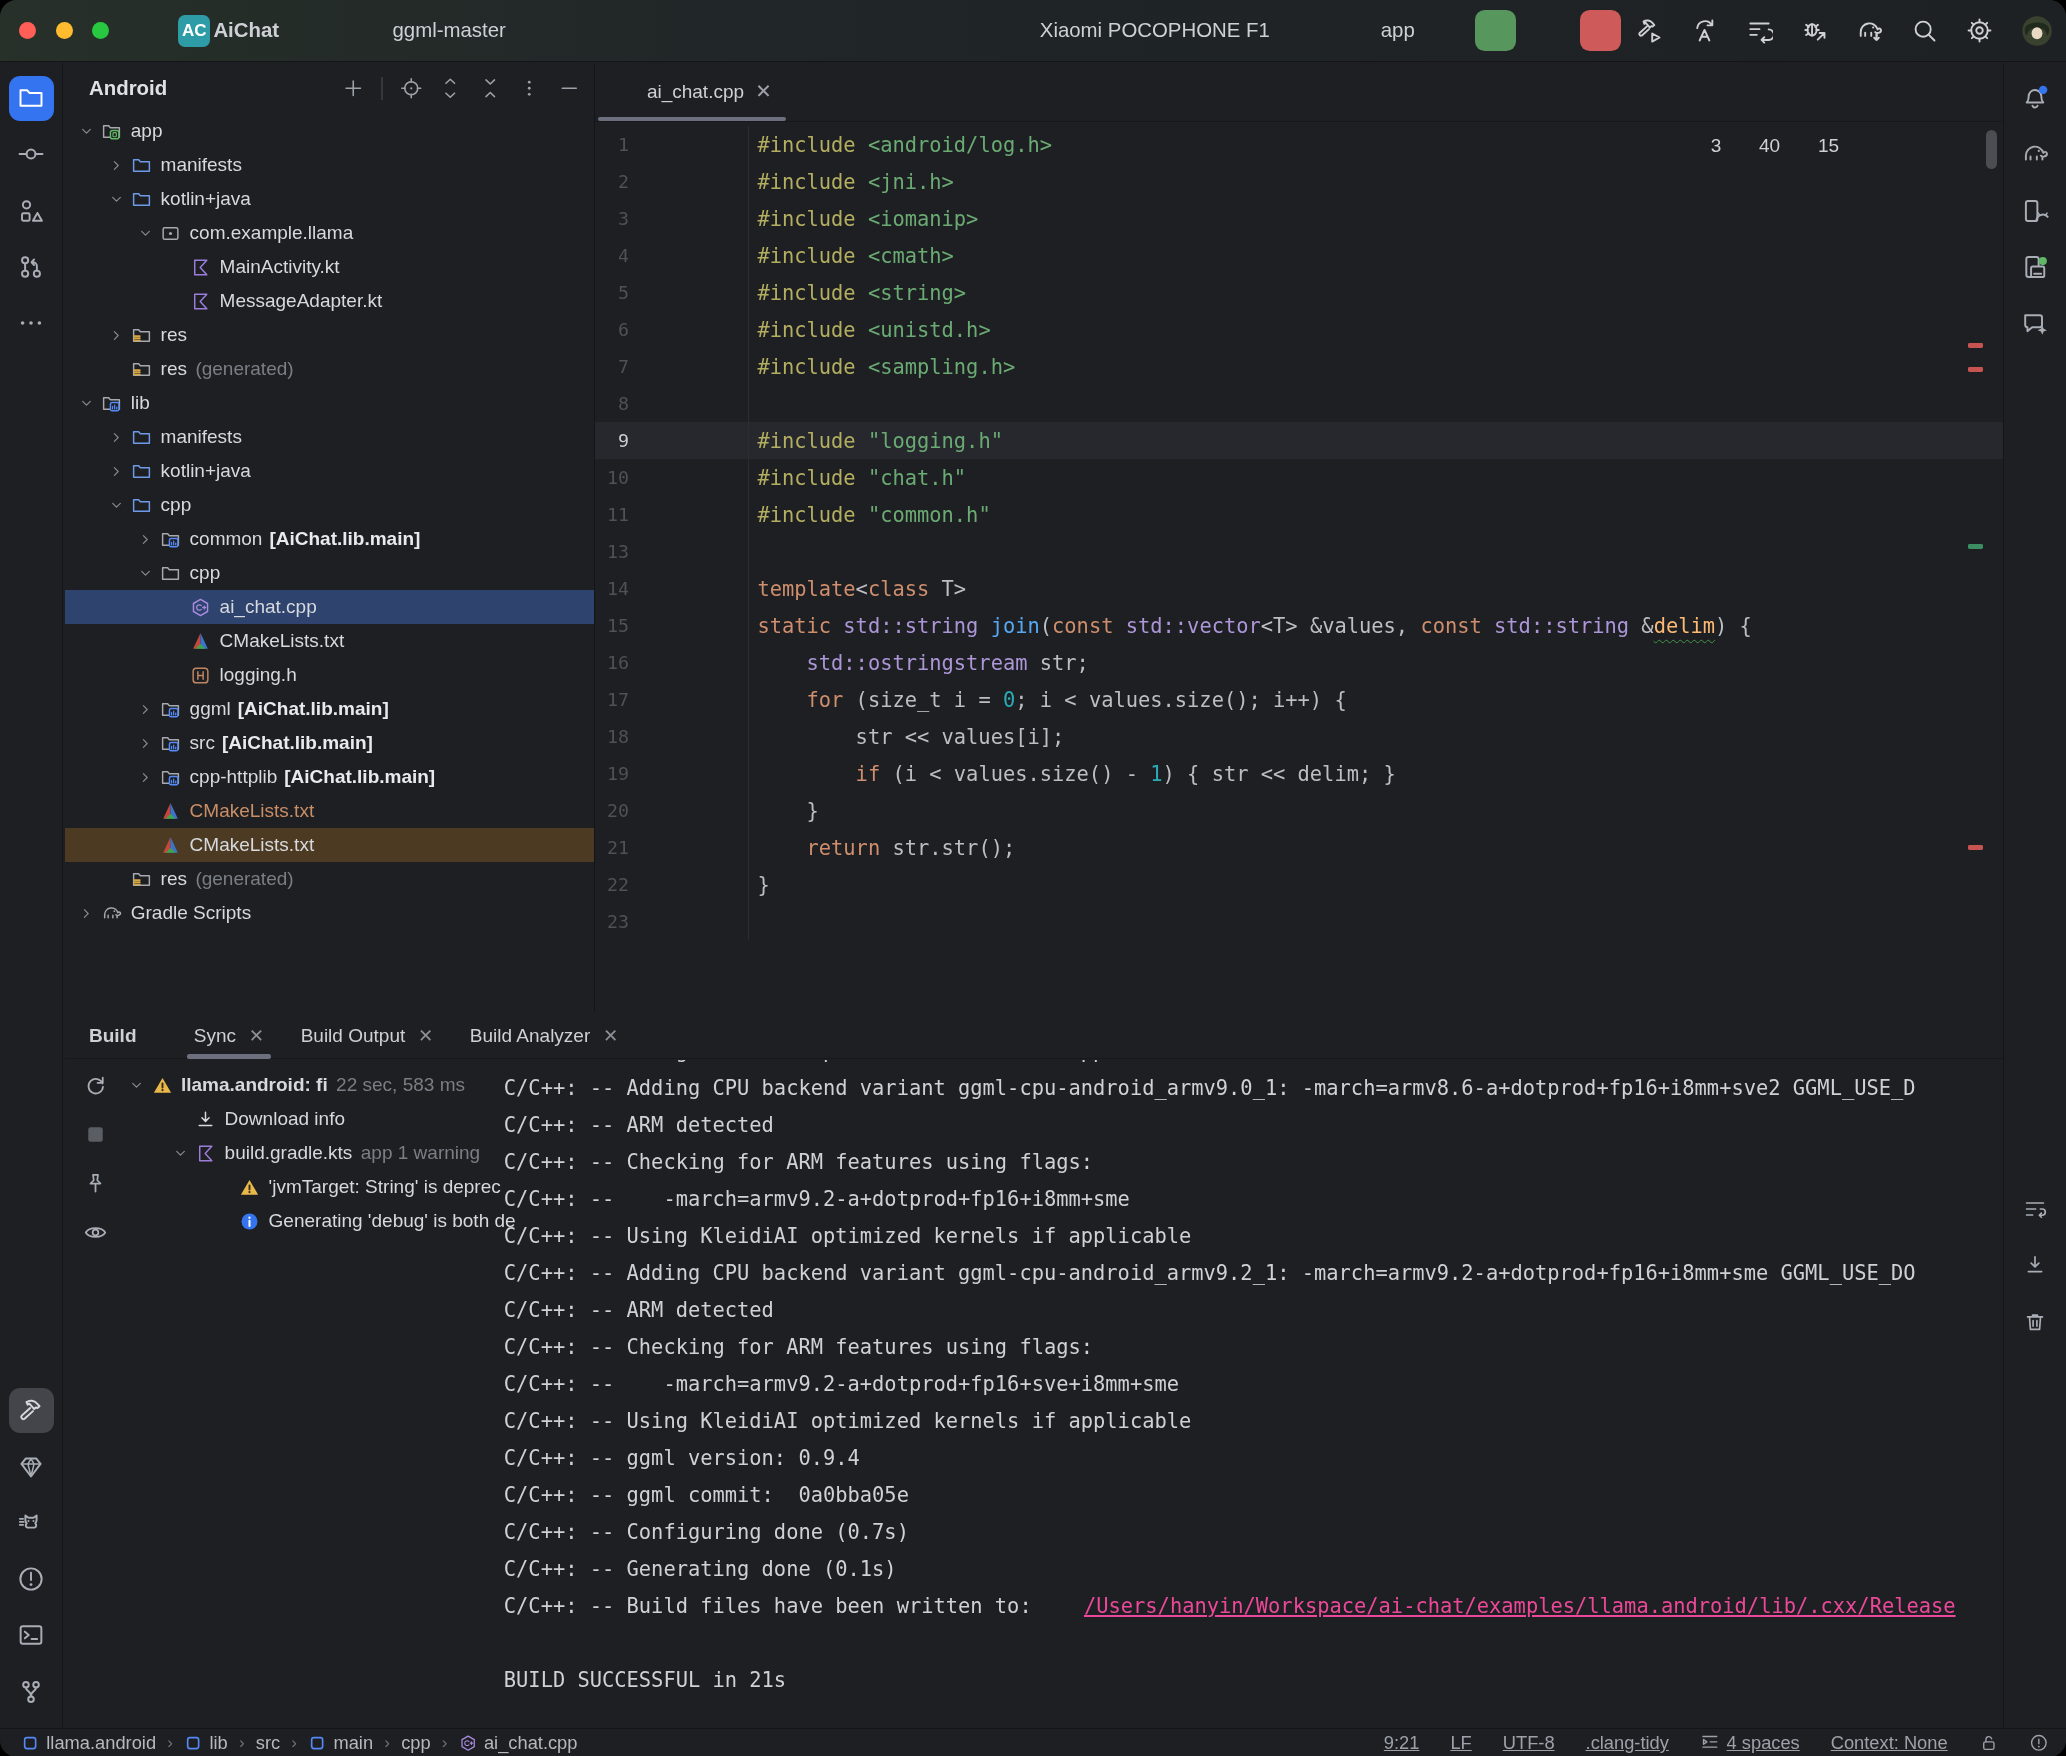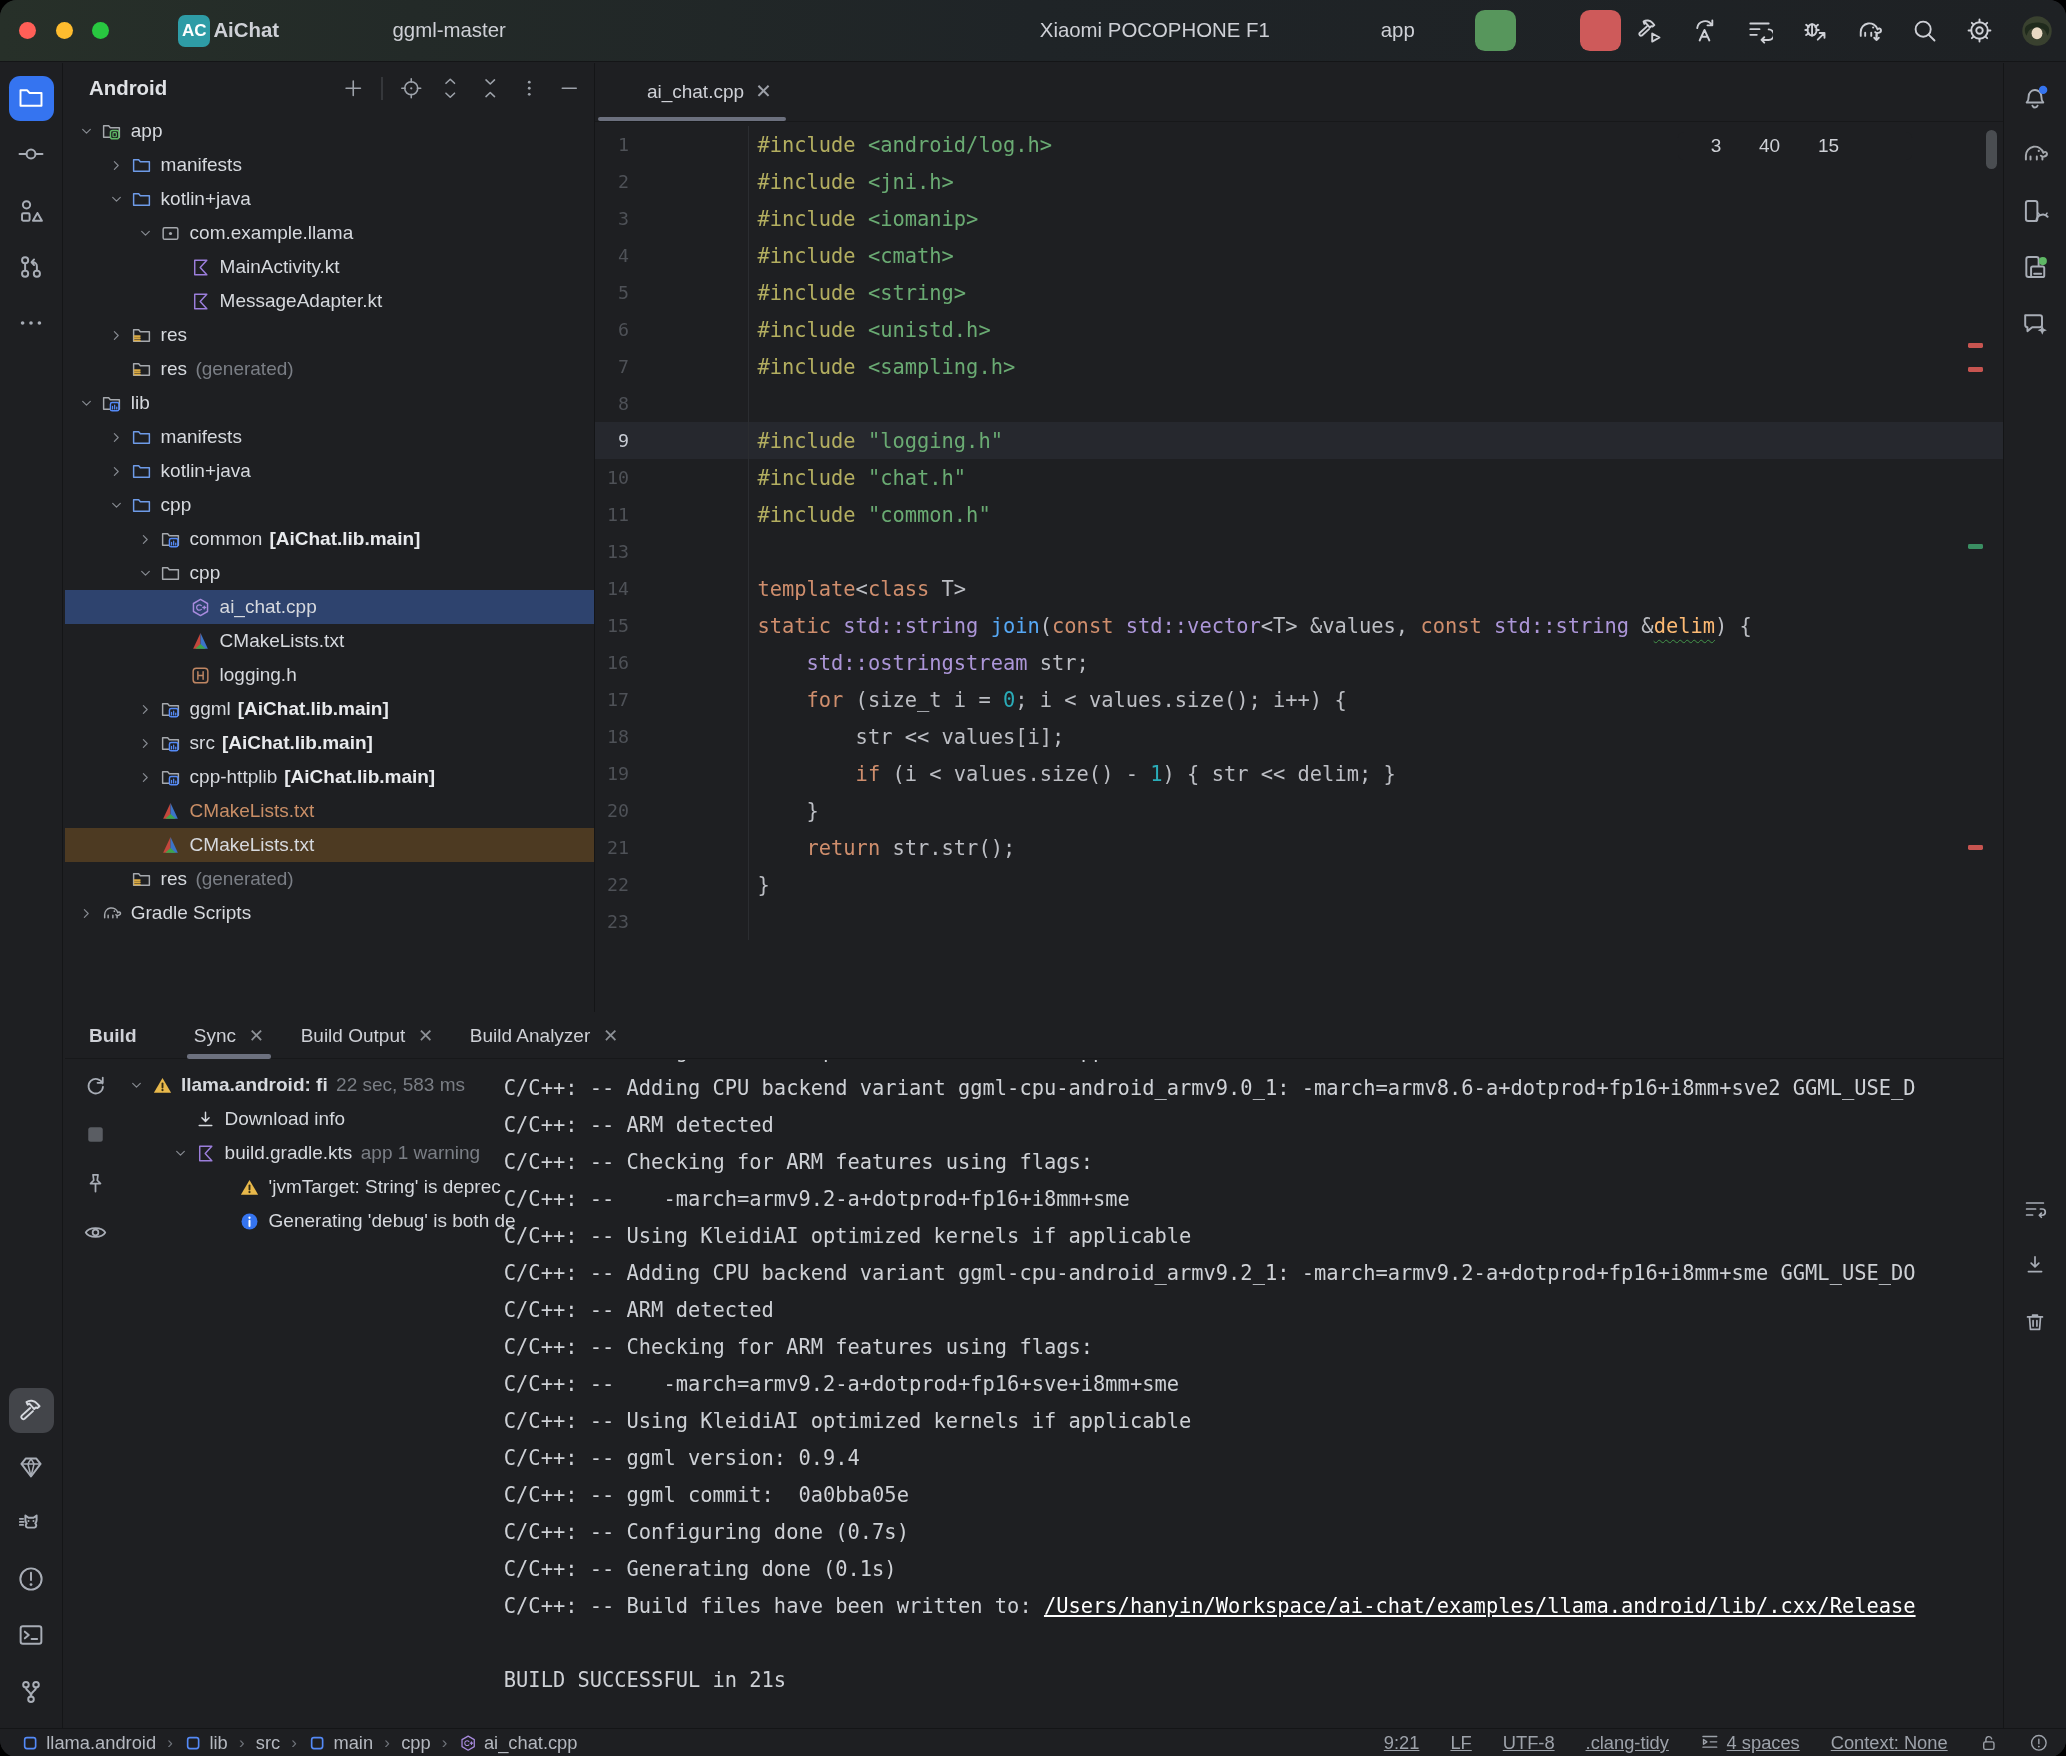--- a/index.html
+++ b/index.html
@@ -88,21 +88,21 @@
   .btab .x { color:#8C9096; font-size:18.3px; }
   .btab.sel::after { content:""; position:absolute; left:11.2px; right:11.2px; bottom:0; height:4.2px; border-radius:2.1px; background:#6C707E; }
   .bp-body { position:absolute; top:46px; left:0; right:0; bottom:0; overflow:hidden; }
   .bp-toolcol { position:absolute; left:0; top:0; bottom:0; width:60px; display:flex; flex-direction:column; align-items:center; padding-top:12.7px; gap:24px; color:#A8ADB6; }
   .bp-toolcol .icon { width:25px; height:25px; }
   .bp-tree { position:absolute; left:60px; top:0; width:408px; bottom:0; padding-top:8.4px; font-size:19px; color:#D6D9DE; overflow:hidden; }
   .bp-tree .trow .ticon { width:21px; height:21px; }
   .console { position:absolute; left:429px; right:7px; top:0; bottom:0; overflow:hidden; }
   .kwrap { margin-top:-28px; }
   .kline { height:37px; display:flex; align-items:center; font-family:"DejaVu Sans Mono",monospace; font-size:20.4px; color:#CED1D6; white-space:pre; padding-left:9.8px; }
-  .kline a { color:#ffffff; text-decoration:underline; }
+  .kline a { color:#ec4899; text-decoration:underline;margin-left:40px; }
 
   
   .statusbar { position:absolute; left:0; right:0; bottom:0; height:29px; background:#1E1F22; border-top:1.4px solid #141517;
     display:flex; align-items:center; padding:0 17px 0 21px; font-size:18.3px; color:#A8ADB6; }
   .crumbs { display:flex; align-items:center; gap:11.2px; }
   .crumb { display:flex; align-items:center; gap:7px; color:#B4B8BF; }
   .crumb .icon { width:18.3px; height:18.3px; }
   .crumb-sep { color:#6F737A; font-size:17px; }
   .sb-right { margin-left:auto; display:flex; align-items:center; gap:31px; color:#9DA2AA; }
   .sb-item { display:flex; gap:7px;text-decoration:underline; }

